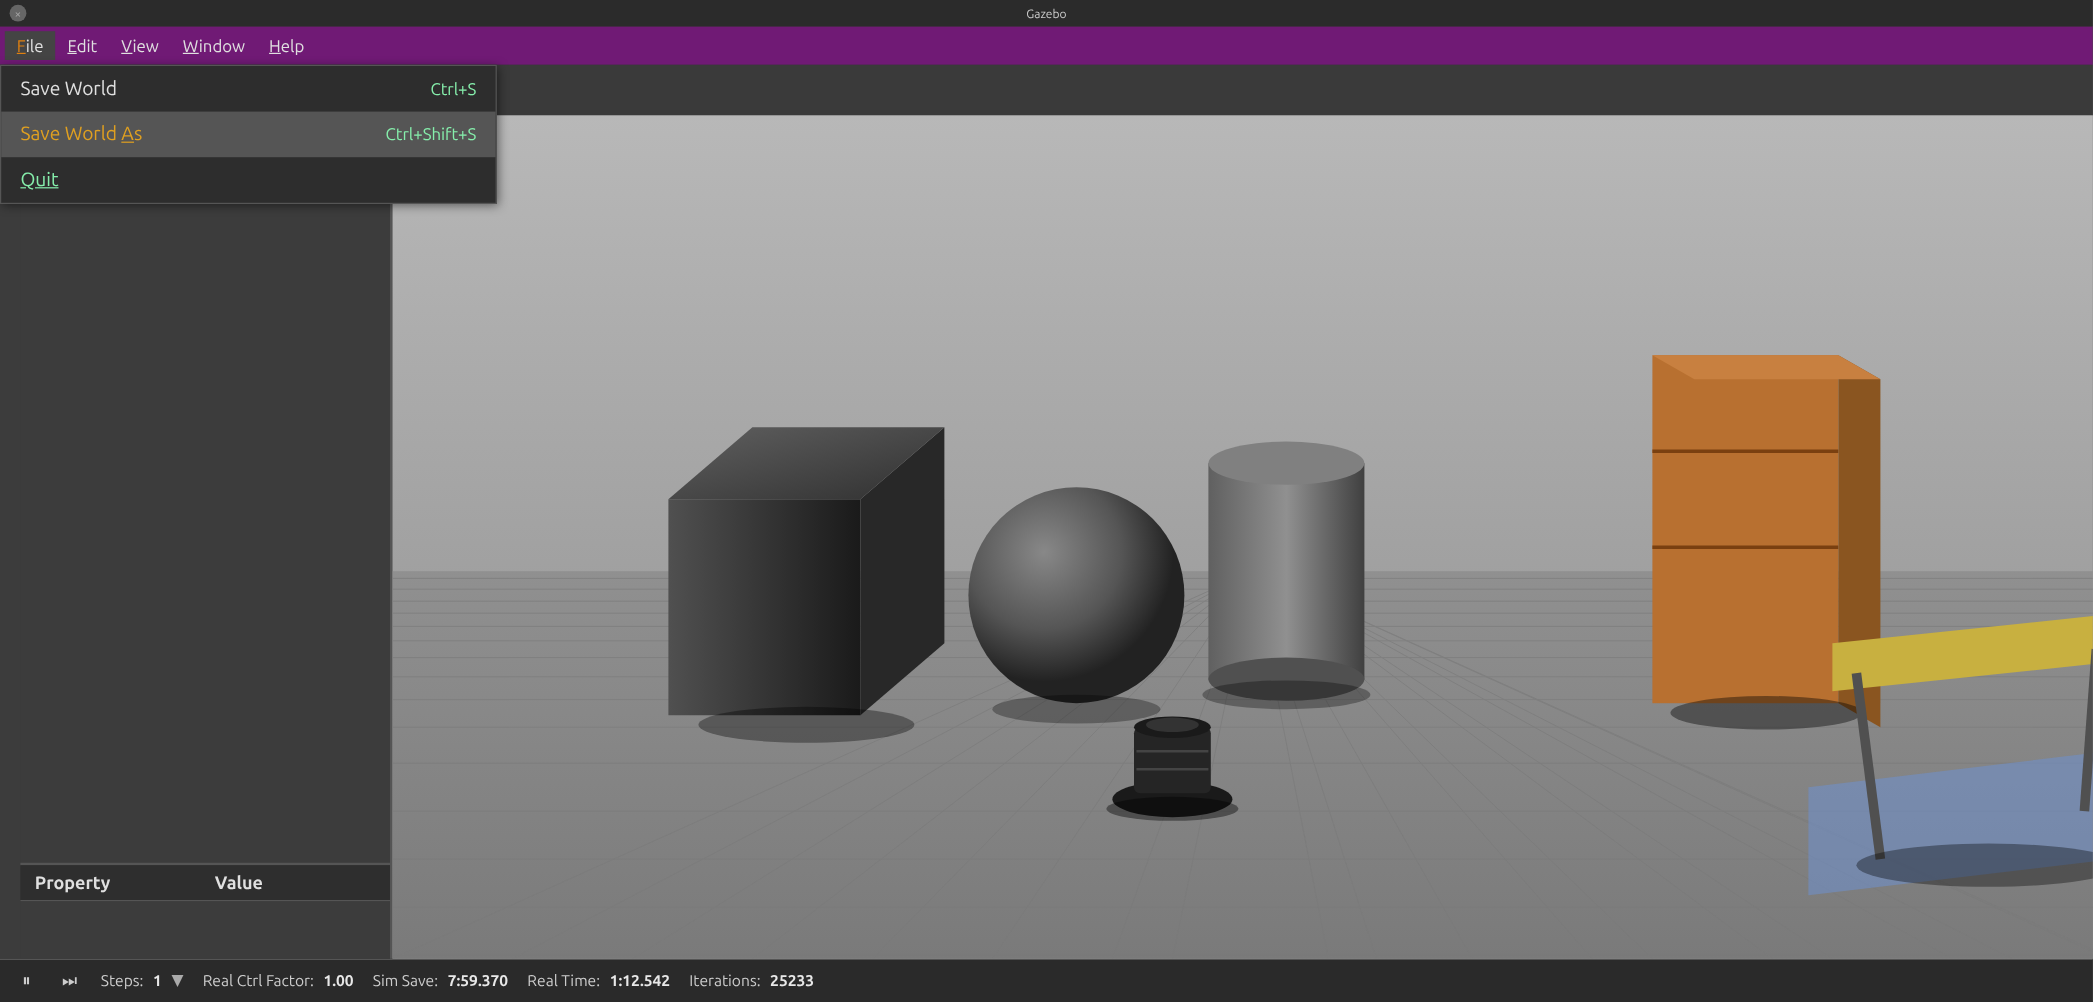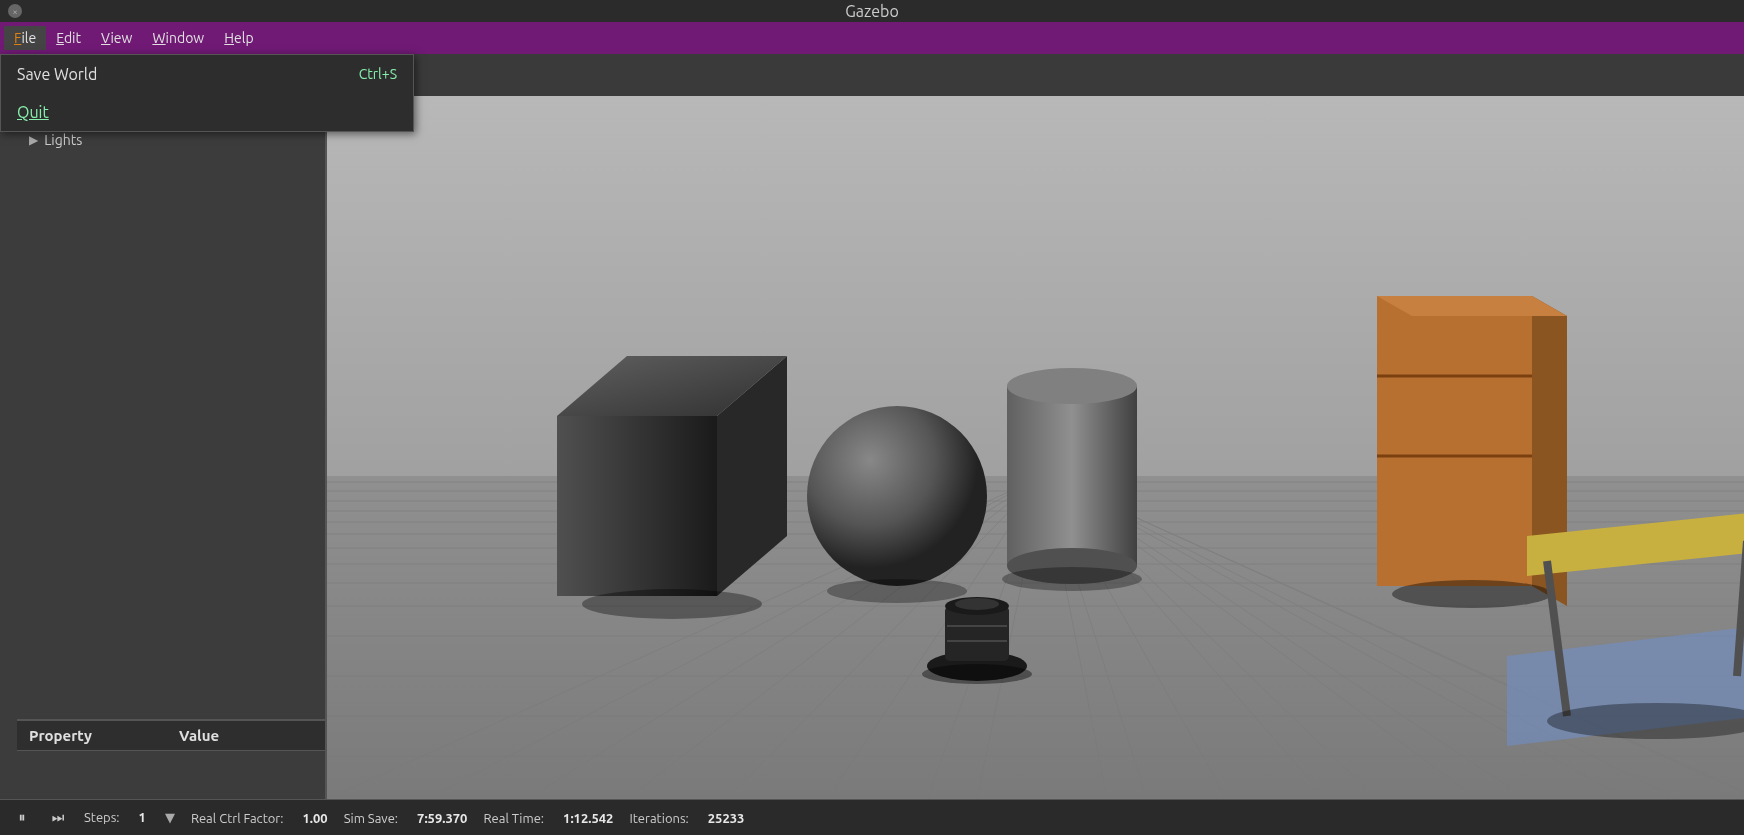--- a/index.html
+++ b/index.html
@@ -33,21 +33,21 @@
       border-radius: 50%;
       display: flex;
       align-items: center;
       justify-content: center;
       color: #aaa;
       font-size: 10px;
       cursor: pointer;
     }
     #title-text {
       color: #ccc;
-      font-size: 16px;
+      font-size: 10px;
     }
 
     
     #menu-bar {
       width: 100%;
       height: 32px;
       background: #701a75;
       display: flex;
       align-items: center;
       padding: 0 4px;
@@ -183,21 +183,22 @@
       display: flex;
       align-items: center;
       padding: 0 12px;
       gap: 16px;
       color: #ccc;
       font-size: 13px;
       border-top: 1px solid #555;
     }
     .status-item {
       display: flex;
-      gap: 19px;
+      align-items: center;
+      gap: 8px;
     }
     .status-value {
       color: #e8e8e8;
       font-weight: bold;
     }
     .status-btn {
       width: 20px;
       height: 20px;
       display: flex;
       align-items: center;
@@ -248,20 +249,26 @@
     <span>
       <span style="text-decoration:underline;">H</span><span>elp</span>
     </span>
   </div>
 </div>
 
 <div id="file-dropdown">
   <div class="dropdown-item">
     <span class="label">Save World</span>
     <span class="shortcut">Ctrl+S</span>
+  </div>
+  <div class="dropdown-item highlighted" style="background:#555;">
+    <span class="label" style="color:#e0a020;">
+      Save World <span style="text-decoration:underline;">A</span>s
+    </span>
+    <span class="shortcut">Ctrl+Shift+S</span>
   </div>
   <div class="dropdown-item quit">
     <span class="label">Quit</span>
     <span class="shortcut"></span>
   </div>
 </div>
 
 <div id="toolbar">
   <div class="toolbar-btn" title="Select">↖</div>
   <div class="toolbar-btn" title="Translate">✥</div>

